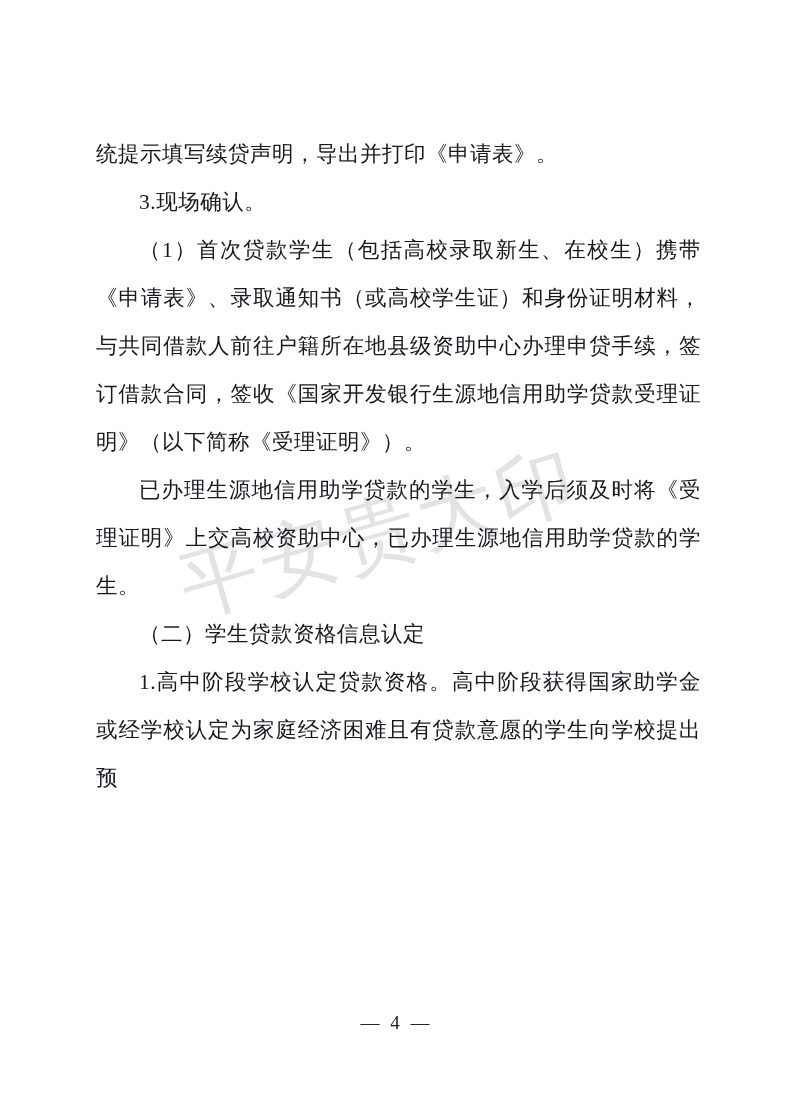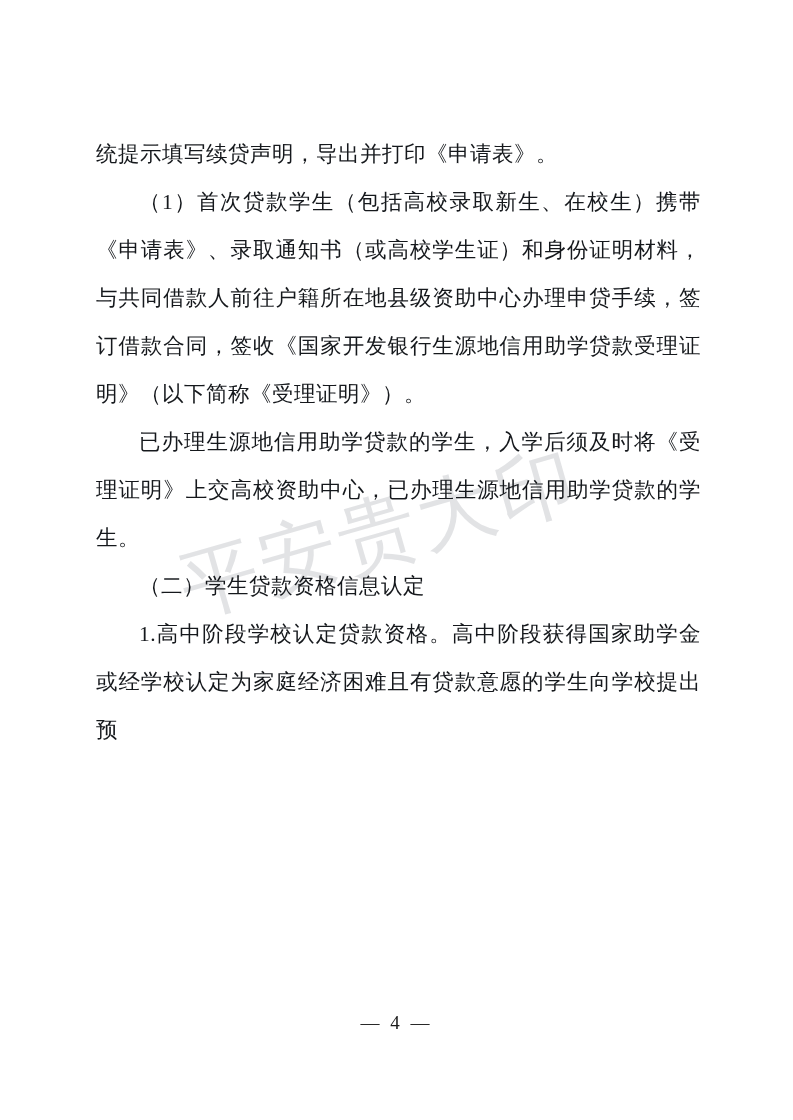--- a/index.html
+++ b/index.html
@@ -70,20 +70,21 @@
 </style>
 </head>
 <body>
 
 <div class="page">
 
   <div class="watermark">平安贵大印</div>
 
   <div class="doc-body">
     <p class="para cont">统提示填写续贷声明，导出并打印《申请表》。</p>
+    <p class="para indent">3.现场确认。</p>
     <p class="para indent">（1）首次贷款学生（包括高校录取新生、在校生）携带《申请表》、录取通知书（或高校学生证）和身份证明材料，与共同借款人前往户籍所在地县级资助中心办理申贷手续，签订借款合同，签收《国家开发银行生源地信用助学贷款受理证明》（以下简称《受理证明》）。</p>
     <p class="para indent">已办理生源地信用助学贷款的学生，入学后须及时将《受理证明》上交高校资助中心，已办理生源地信用助学贷款的学生。</p>
     <p class="para indent">（二）学生贷款资格信息认定</p>
     <p class="para indent">1.高中阶段学校认定贷款资格。高中阶段获得国家助学金或经学校认定为家庭经济困难且有贷款意愿的学生向学校提出预</p>
   </div>
 
   <div class="footer">— 4 —</div>
 
 </div>
 

